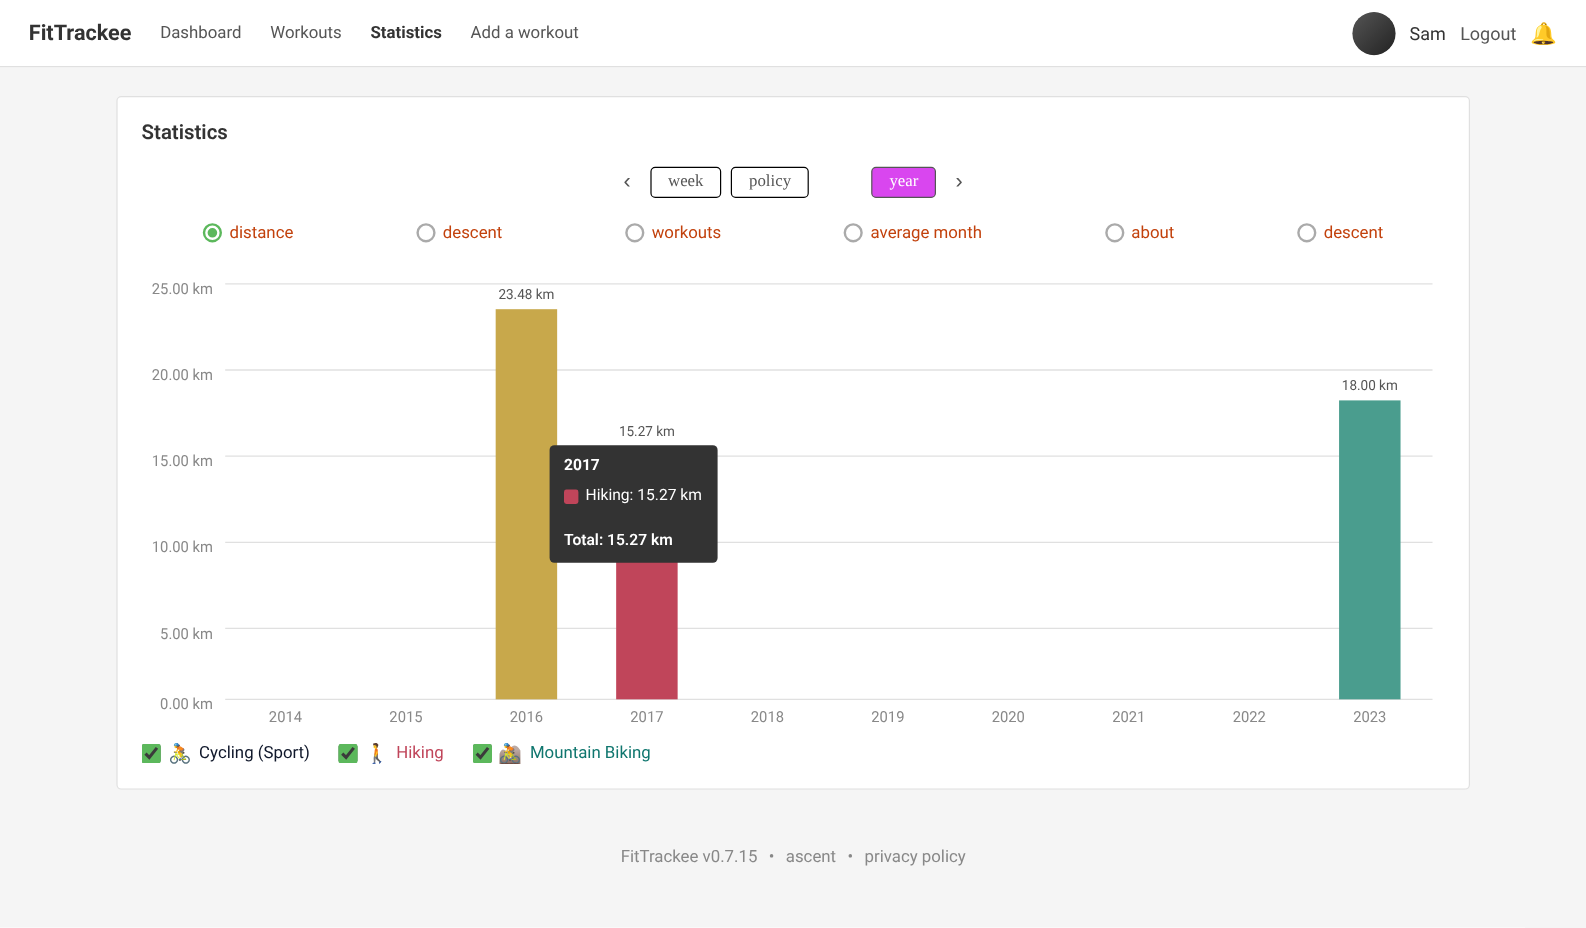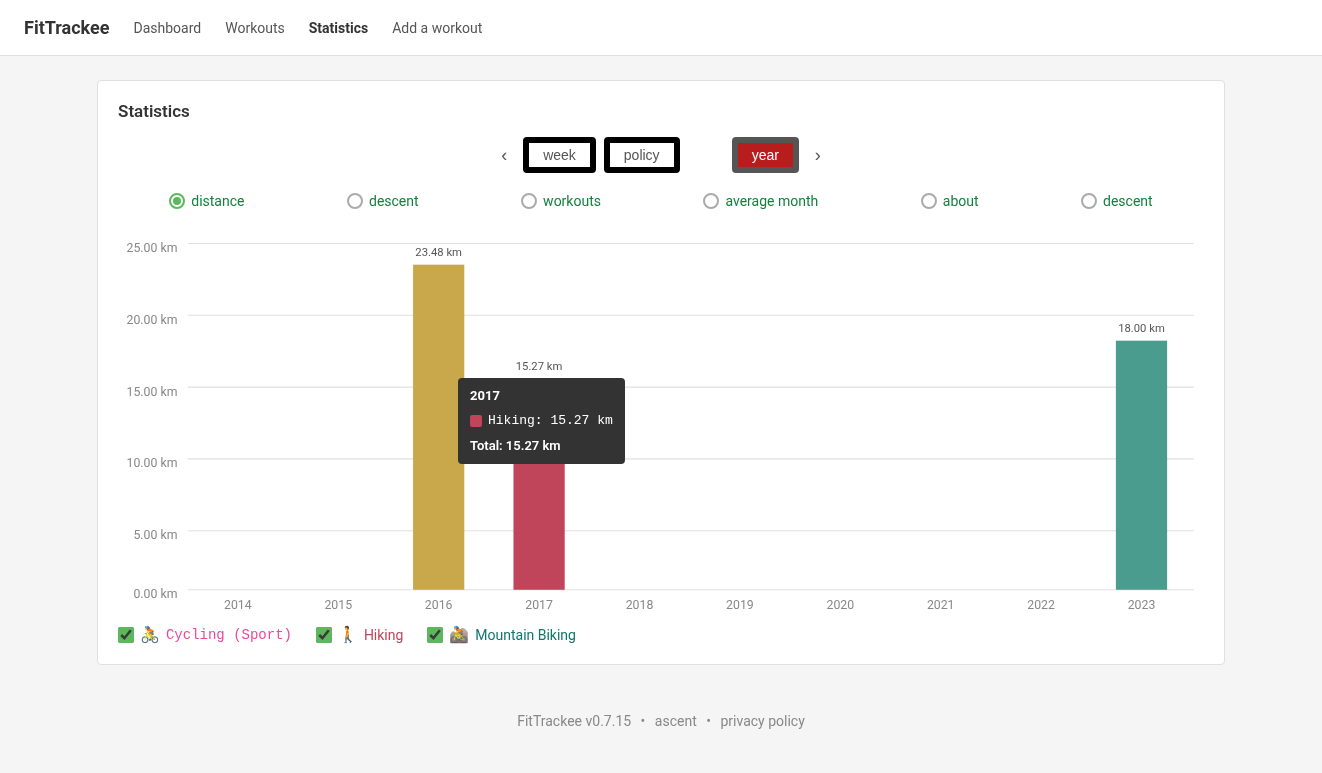--- a/index.html
+++ b/index.html
@@ -19,61 +19,69 @@
     
     .main { max-width: 1160px; margin: 24px auto; padding: 0 16px; }
 
     
     .stats-card { background: #fff; border: 1px solid #e0e0e0; border-radius: 4px; padding: 20px; }
     .stats-title { font-size: 17px; font-weight: 600; margin-bottom: 16px; color: #333; }
 
     
     .period-controls { display: flex; align-items: center; justify-content: center; gap: 8px; margin-bottom: 20px; position: relative; }
     .period-nav { background: none; border: none; font-size: 18px; cursor: pointer; color: #555; padding: 4px 8px; }
-    .period-btn { background: none; border: 6px solid #000000; border-radius: 4px; padding: 4px 14px; cursor: pointer; font-size: 14px; color: #555; }
-    .period-btn.active { background: #b91c1c; color: #fff; border-color: #555; margin-left: 44px; }
+    .period-btn { background: none; border: 1px solid #000000; border-radius: 4px; padding: 4px 14px; cursor: pointer; font-size: 14px; color: #555; font-family: Liberation Serif, serif; }
+    .period-btn.active { background: #d946ef; color: #fff; border-color: #555; margin-left: 44px; }
 
     
     .metric-row { display: flex; justify-content: space-around; margin-bottom: 24px; }
-    .metric-item { display: flex; align-items: center; gap: 6px; cursor: pointer; font-size: 14px; color: #15803d; }
+    .metric-item { display: flex; align-items: center; gap: 6px; cursor: pointer; font-size: 14px; color: #c2410c; }
     .radio-circle { width: 16px; height: 16px; border-radius: 50%; border: 2px solid #aaa; display: inline-block; flex-shrink: 0; }
     .radio-circle.selected { border-color: #5cb85c; background: #5cb85c; box-shadow: 0 0 0 2px #fff inset; border: 2px solid #5cb85c; background: radial-gradient(circle, #5cb85c 55%, #fff 55%); }
 
     
     .chart-area { position: relative; width: 100%; height: 380px; }
     .chart-svg { width: 100%; height: 100%; }
 
     
     .legend { display: flex; gap: 24px; margin-top: 12px; align-items: center; flex-wrap: wrap; }
     .legend-item { display: flex; align-items: center; gap: 6px; font-size: 14px; color: #4caf7d; cursor: pointer; }
     .legend-checkbox { width: 16px; height: 16px; accent-color: #5cb85c; }
     .legend-icon { font-size: 16px; }
     .legend-label { color: #4caf7d; }
 
     
     .tooltip-box { position: absolute; background: #333; color: #fff; padding: 8px 12px; border-radius: 4px; font-size: 13px; pointer-events: none; z-index: 10; line-height: 1.6; min-width: 140px; }
     .tooltip-year { font-weight: 700; margin-bottom: 4px; }
-    .tooltip-row { display: flex; align-items: center; gap: 6px; font-family: Liberation Mono, monospace; }
+    .tooltip-row { display: flex; align-items: center; gap: 6px; }
     .tooltip-color-dot { width: 12px; height: 12px; border-radius: 2px; flex-shrink: 0; }
-    .tooltip-total { font-weight: 600; margin-top: 4px; }
+    .tooltip-total { font-weight: 600; margin-top: 16px; }
 
     
     .footer { text-align: center; padding: 24px; font-size: 14px; color: #888; }
     .footer a { color: #888; text-decoration: none; }
     .footer-dot { margin: 0 6px; }
   </style>
 </head>
 <body>
 
 <nav class="navbar">
   <a class="navbar-brand">FitTrackee</a>
   <a class="nav-link">Dashboard</a>
   <a class="nav-link">Workouts</a>
   <a class="nav-link active">Statistics</a>
   <a class="nav-link">Add a workout</a>
+  <div class="nav-right">
+    <div class="avatar">
+      <div class="avatar-img" style="background: linear-gradient(135deg, #555 0%, #222 100%); border-radius:50%;"></div>
+    </div>
+    <span style="font-size:15px; color:#333;">Sam</span>
+    <a class="logout-link">Logout</a>
+    <span class="notification-icon">🔔</span>
+  </div>
 </nav>
 
 <div class="main">
   <div class="stats-card">
     <div class="stats-title">Statistics</div>
 
     <div class="period-controls">
       <button class="period-nav">‹</button>
       <button class="period-btn">week</button>
       <button class="period-btn">policy</button>
@@ -154,21 +162,21 @@
           <span>Hiking: 15.27 km</span>
         </div>
         <div class="tooltip-total">Total: 15.27 km</div>
       </div>
     </div>
 
     <div class="legend">
       <label class="legend-item">
         <input type="checkbox" class="legend-checkbox" checked="" style="">
         <span class="legend-icon">🚴</span>
-        <span class="legend-label" style="color:#ec4899;font-family:Liberation Mono, monospace;">Cycling (Sport)</span>
+        <span class="legend-label" style="color:#0f172a;">Cycling (Sport)</span>
       </label>
       <label class="legend-item">
         <input type="checkbox" class="legend-checkbox" checked="" style="">
         <span class="legend-icon">🚶</span>
         <span class="legend-label" style="color:#c0455a;text-align:center;">Hiking</span>
       </label>
       <label class="legend-item">
         <input type="checkbox" class="legend-checkbox" checked="" style="">
         <span class="legend-icon">🚵</span>
         <span class="legend-label" style="color:#0f766e;">Mountain Biking</span>

